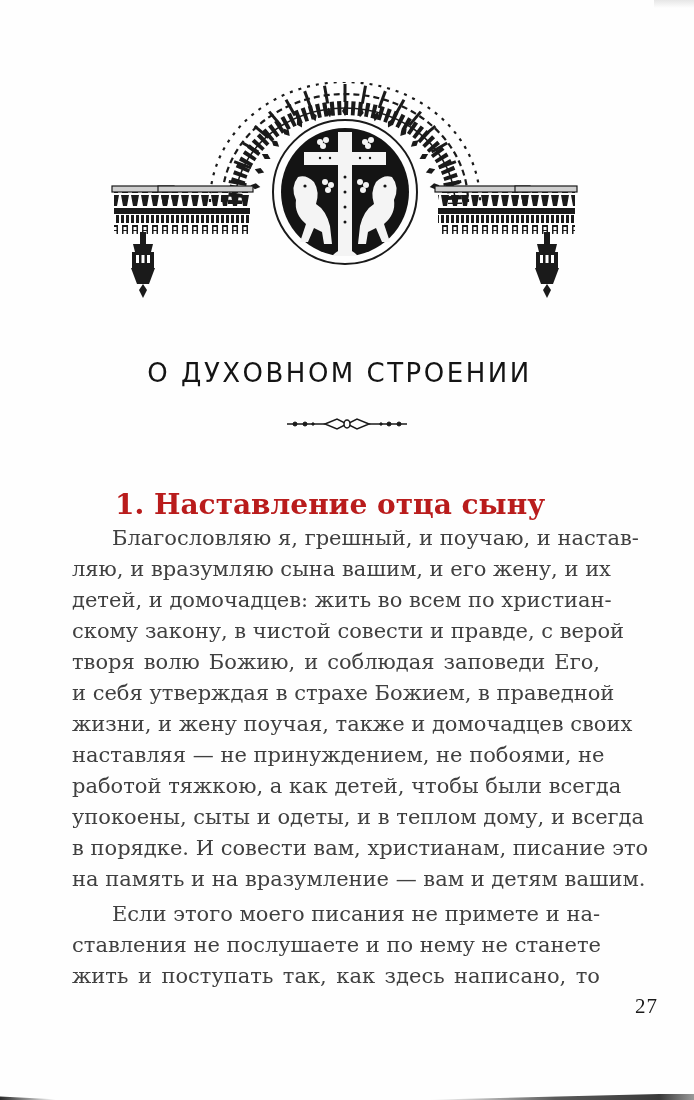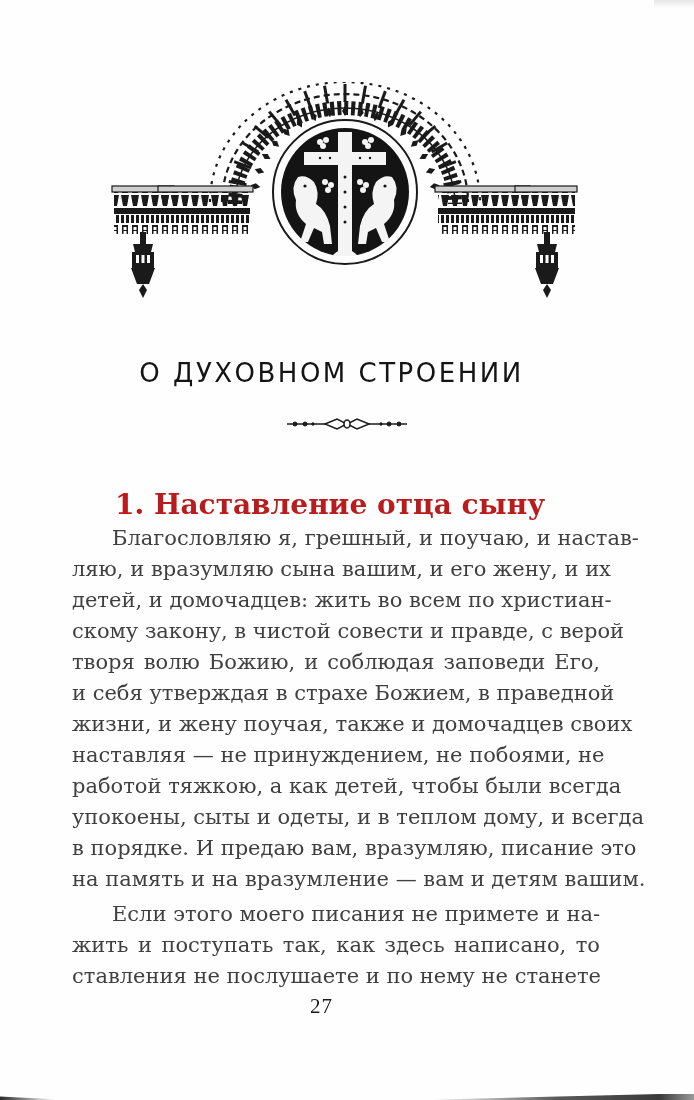--- a/index.html
+++ b/index.html
@@ -50,21 +50,21 @@
       top: 290px;
       text-align: center;
       font-family: "Liberation Serif", "DejaVu Serif", serif;
       font-size: 52px;
       letter-spacing: 3px;
       line-height: 56px;
       color: #121212;
     }
     .part-subtitle {
       position: absolute;
-      left: 4px; width: 655px;
+      left: 12px; width: 655px;
       top: 357px;
       text-align: center;
       font-family: "DejaVu Sans", "Liberation Sans", sans-serif;
       font-size: 26px;
       letter-spacing: 2.5px;
       line-height: 32px;
       color: #141414;
     }
     .divider-ornament {
       position: absolute;
@@ -100,25 +100,26 @@
       overflow: visible;
       color: #404040;
     }
     .para-line.first { padding-left: 40px; }
     .para-gap { height: 4px; }
 
     .page-number {
       position: absolute;
       left: 0; width: 643px;
       top: 994px;
-      text-align: center;
+      text-align: right;
       font-family: "Liberation Serif", "DejaVu Serif", serif;
       font-size: 21px;
       color: #1a1a1a;
       letter-spacing: 1px;
+      padding-left: 15px;
     }
   </style>
 </head>
 <body>
 
 <div class="page">
   <div class="page-shadow-top"></div>
 
   <div class="headpiece">
     <svg width="470" height="230" viewBox="0 0 470 230" xmlns="http://www.w3.org/2000/svg">
@@ -271,29 +272,29 @@
       <div class="para-line first">Благословляю я, грешный, и поучаю, и настав-</div>
       <div class="para-line">ляю, и вразумляю сына вашим, и его жену, и их</div>
       <div class="para-line">детей, и домочадцев: жить во всем по христиан-</div>
       <div class="para-line">скому закону, в чистой совести и правде, с верой</div>
       <div class="para-line">творя волю Божию, и соблюдая заповеди Его,</div>
       <div class="para-line">и себя утверждая в страхе Божием, в праведной</div>
       <div class="para-line">жизни, и жену поучая, также и домочадцев своих</div>
       <div class="para-line">наставляя — не принуждением, не побоями, не</div>
       <div class="para-line">работой тяжкою, а как детей, чтобы были всегда</div>
       <div class="para-line">упокоены, сыты и одеты, и в теплом дому, и всегда</div>
-      <div class="para-line">в порядке. И предаю вам, вразумляю, писание это</div>
+      <div class="para-line">в порядке. И совести вам, христианам, писание это</div>
       <div class="para-line">на память и на вразумление — вам и детям вашим.</div>
     </div>
 
     <div class="para-gap"></div>
 
     <div>
       <div class="para-line first">Если этого моего писания не примете и на-</div>
+      <div class="para-line">ставления не послушаете и по нему не станете</div>
       <div class="para-line">жить и поступать так, как здесь написано, то</div>
-      <div class="para-line">ставления не послушаете и по нему не станете</div>
     </div>
   </div>
 
   <div class="page-number">27</div>
 
   <div class="page-edge-bottom"></div>
 </div>
 
 </body></html>

